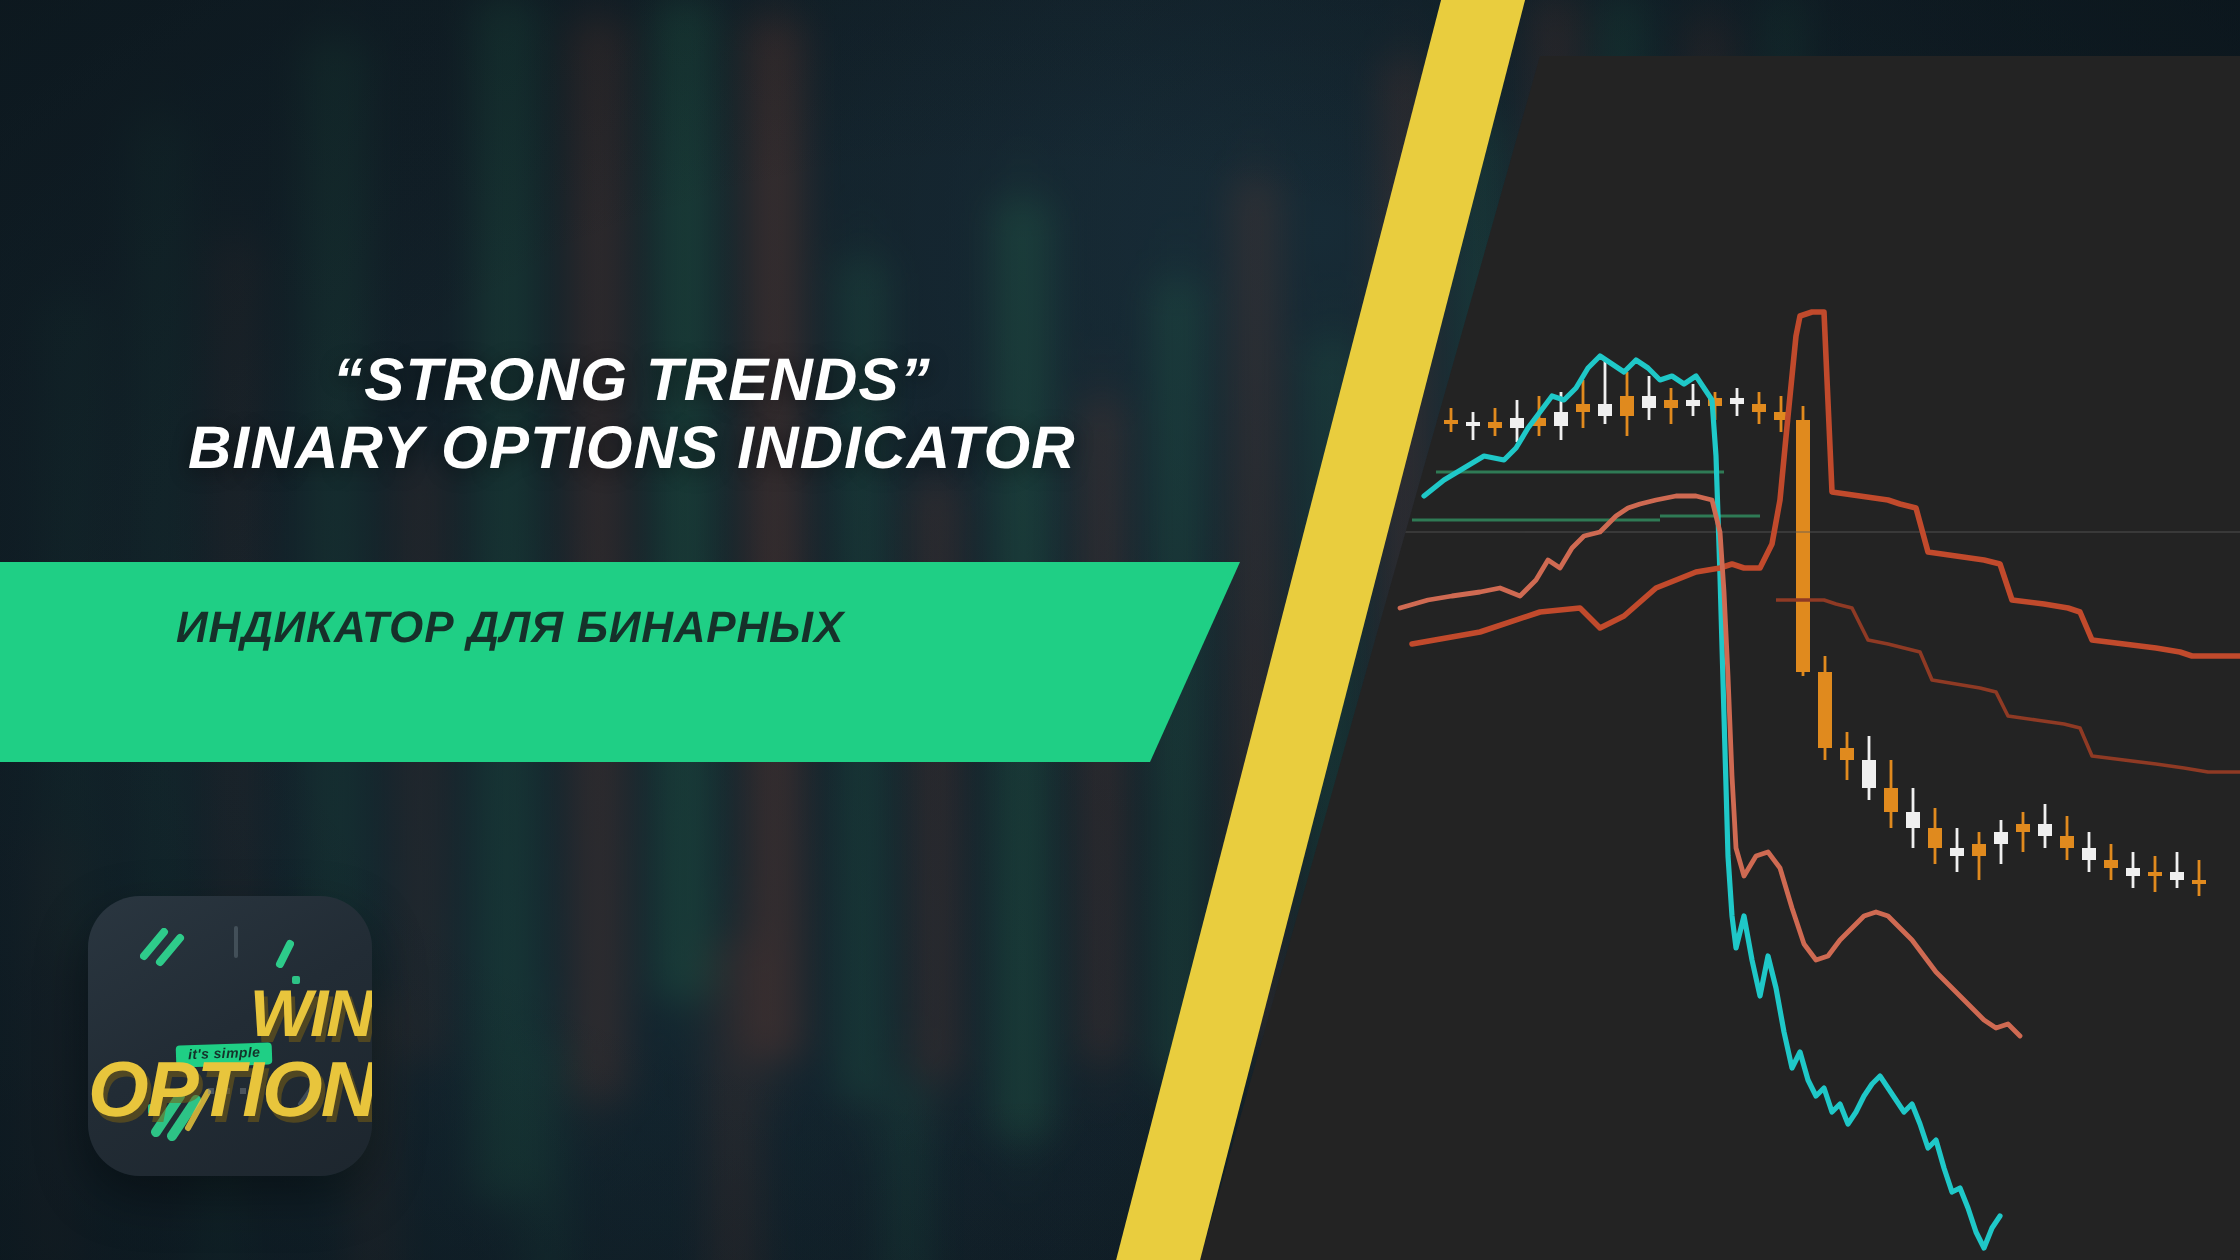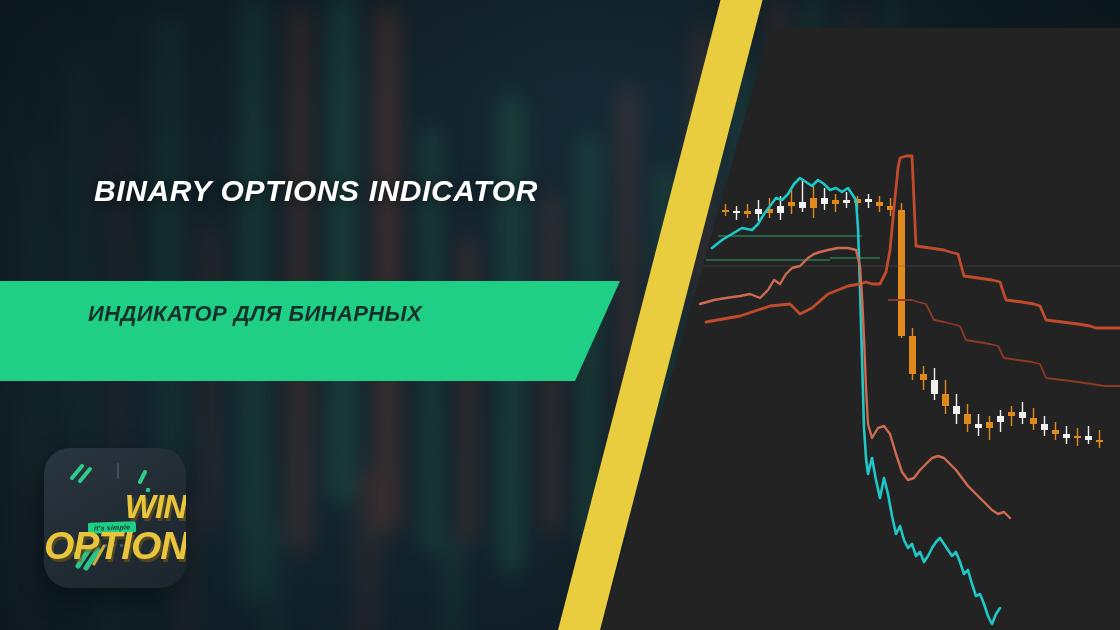--- a/index.html
+++ b/index.html
@@ -255,20 +255,21 @@
           <polyline points="700,276 714,272 726,270 740,268 750,266 760,270 768,262 774,252 780,256 786,246 792,240 800,238 808,230 814,226 820,224 828,222 838,220 848,220 856,222 860,238 862,268 864,310 866,360 868,396 872,410 878,400 884,398 890,406 896,426 902,444 908,452 914,450 920,442 926,436 932,430 938,428 944,430 950,436 956,442 962,450 968,458 974,464 980,470 986,476 992,482 998,486 1004,484 1010,490" fill="none" stroke="#cf6a52" stroke-width="2.4" stroke-linejoin="round" stroke-linecap="round"></polyline>
         </g>
     </svg>
   </div>
 
   <div class="yellow-stripe">
       <i></i>
     </div>
 
   <div class="headline">
+    <span class="l1">“STRONG TRENDS”</span>
     <span class="l2">BINARY OPTIONS INDICATOR</span>
   </div>
 
   <div class="banner">
     <div class="banner-text">
       <span>ИНДИКАТОР ДЛЯ БИНАРНЫХ</span>
     </div>
   </div>
 
   <div class="logo">

